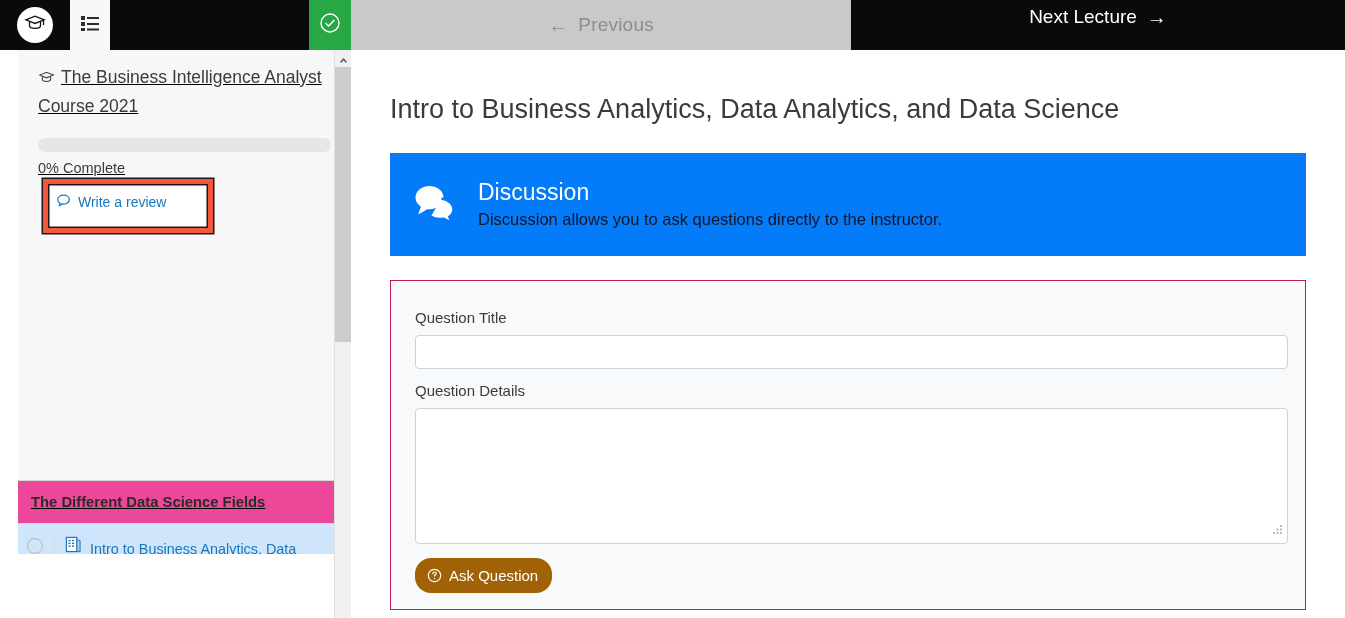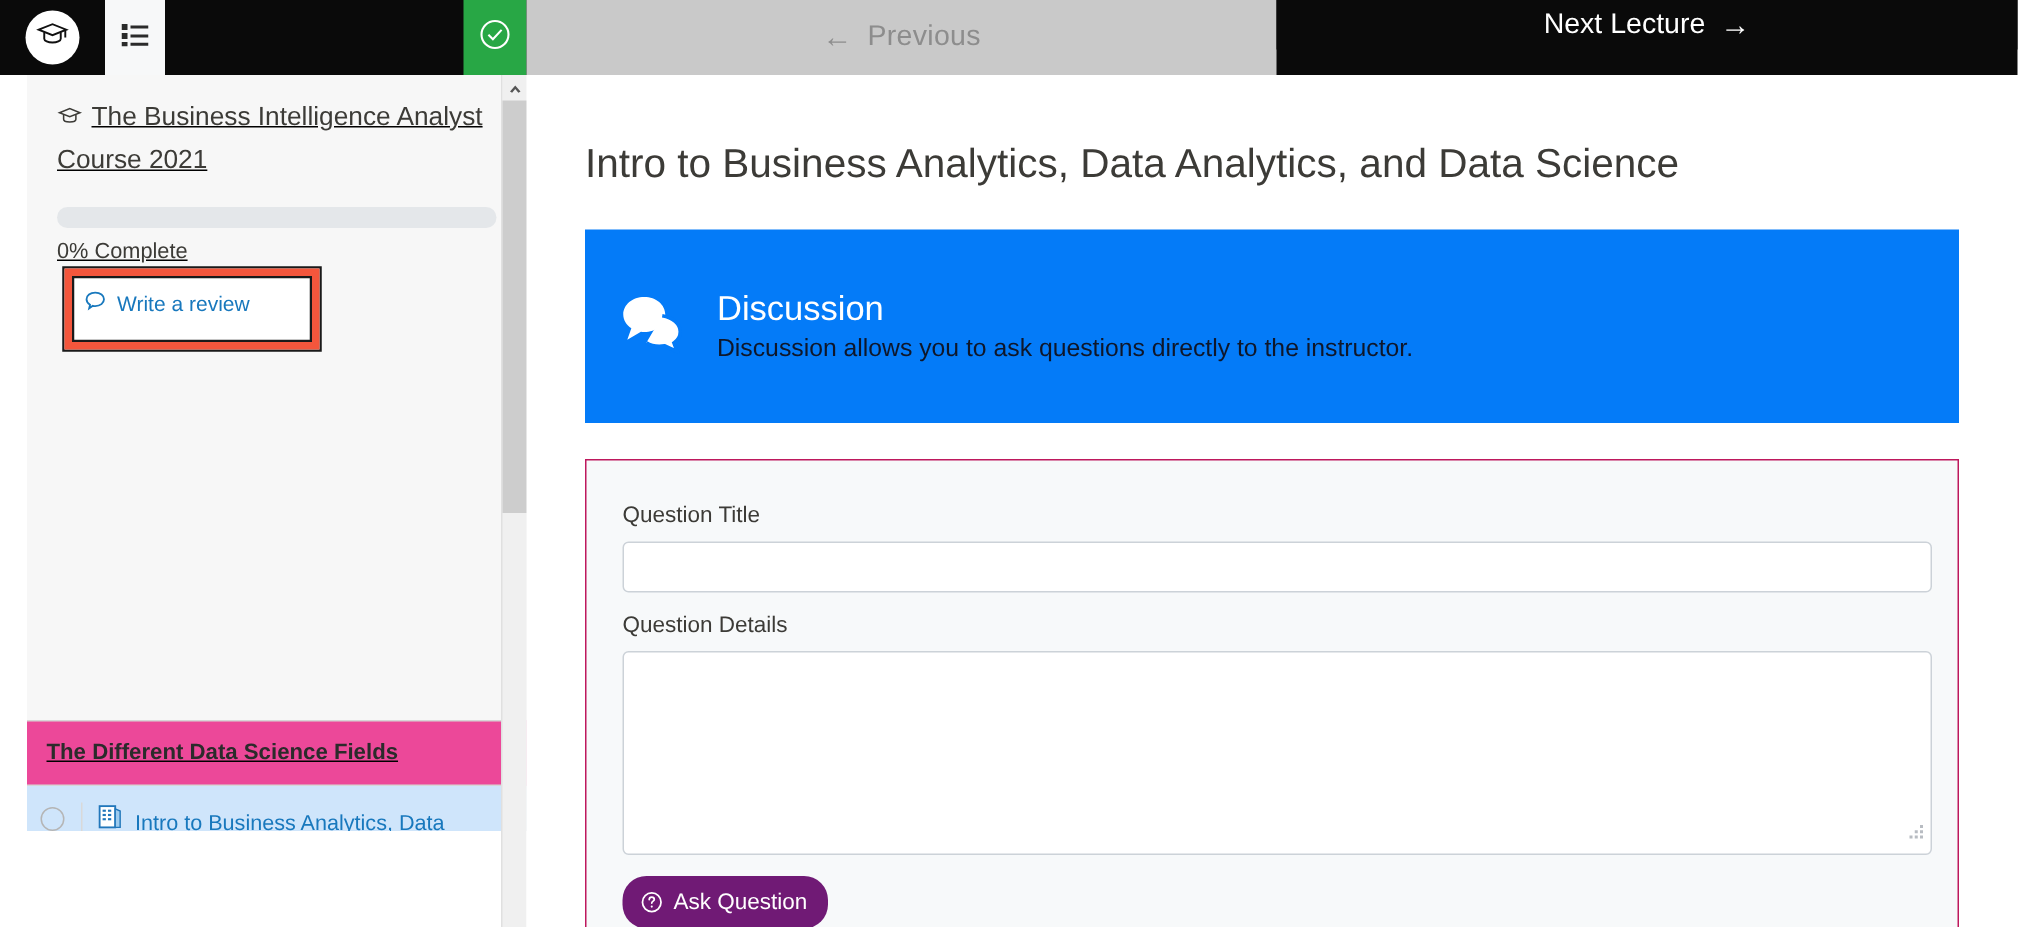--- a/index.html
+++ b/index.html
@@ -156,21 +156,21 @@
     background: #ffffff;
     overflow: hidden;
   }
   .lecture-title {
     margin: 44px 0 0 39px;
     font-size: 27px; color: #3c3b37; font-weight: 400;
   }
   .disc-banner {
     margin: 28px 39px 0 39px;
     background: #047bf8;
-    height: 129px;
+    height: 103px;
     display: flex; align-items: center;
     padding-left: 24px;
   }
   .disc-banner .dicon { flex: 0 0 auto; margin-right: 20px; margin-top: 2px; }
   .disc-h {
     font-size: 23px; color: #ffffff; line-height: 28px;
     font-weight: 400;
   }
   .disc-s {
     font-size: 16.5px; color: #0f172a; line-height: 26px;
@@ -201,21 +201,21 @@
     border: 1px solid #ccd2d8; border-radius: 4px;
     background: #ffffff;
     font-family: "Liberation Sans", sans-serif; font-size: 15px;
     padding: 8px 10px; color: #3c3b37;
     outline: none; resize: none; display: block;
   }
   .grip { position: absolute; right: 4px; bottom: 5px; }
   .ask-btn {
     margin-top: 14px;
     display: inline-flex; align-items: center;
-    background: #701a75; color: #ffffff;
+    background: #a16207; color: #ffffff;
     border: none; border-radius: 16px;
     font-family: "Liberation Sans", sans-serif;
     font-size: 15px; padding: 9px 14px 9px 12px;
     cursor: pointer;
   }
   .ask-btn .qi { margin-right: 7px; display: inline-flex; }
 </style>
 </head>
 <body>
 

